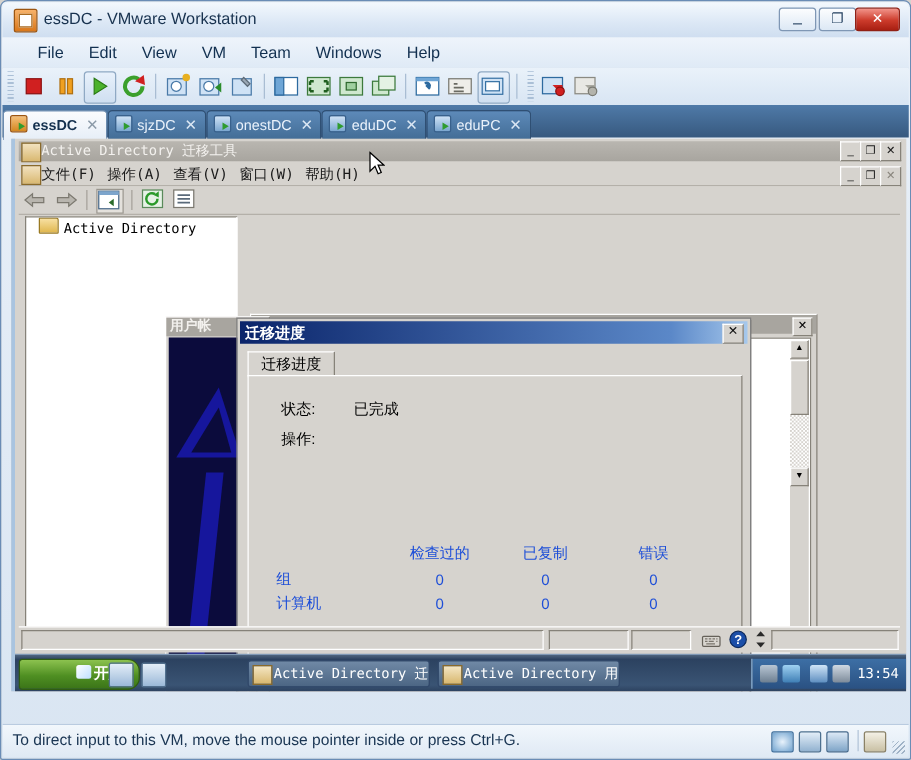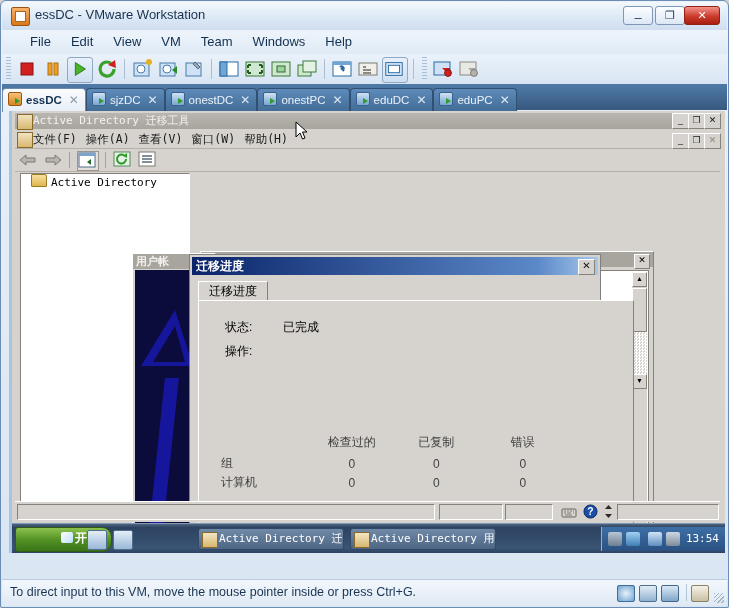--- a/index.html
+++ b/index.html
@@ -231,31 +231,31 @@
     font-size:10px;font-weight:bold;text-align:center;line-height:12px;color:#111;
   }
   #dlg-tabstrip{position:absolute;left:6px;top:24px;width:392px;height:20px;}
   #dlg-tab{
     position:absolute;left:0;top:0;height:20px;padding:0 10px;
     background:#d6d3ce;border:1px solid #868279;border-bottom:none;
     border-top-color:#fff;border-left-color:#fff;
     font-size:12px;line-height:19px;color:#000;
   }
   #dlg-page{
-    position:absolute;left:6px;top:43px;width:436px;height:274px;
+    position:absolute;left:6px;top:43px;width:396px;height:274px;
     background:#d6d3ce;border:1px solid #fff;border-right-color:#868279;border-bottom-color:#868279;
     box-sizing:border-box;
   }
   .fld-label{position:absolute;font-size:12px;color:#000;white-space:nowrap;}
   #lbl-status{left:26px;top:18px;}
   #val-status{left:84px;top:18px;}
   #lbl-oper{left:26px;top:42px;}
   #val-oper{left:84px;top:42px;}
   
-  #stats{position:absolute;left:14px;top:132px;width:364px;font-size:12px;color:#404040;
+  #stats{position:absolute;left:14px;top:132px;width:364px;font-size:12px;color:#1d4ed8;
     border-collapse:collapse;}
   #stats th{font-weight:normal;padding:1px 0 3px 0;}
   #stats td{padding:1px 0;}
   #stats .c-name{text-align:left;width:90px;padding-left:8px;}
   #stats .c-ex{text-align:center;width:86px;}
   #stats .c-cp{text-align:center;width:86px;}
   #stats .c-er{text-align:center;width:90px;padding-right:10px;}
   
   #guest-taskbar{
     position:absolute;left:0;top:412px;width:713px;height:30px;
@@ -464,23 +464,20 @@
 
   <div id="tabstrip">
     <div class="vmtab active">
       <span class="tico"></span><span>essDC</span><span class="tclose">✕</span>
     </div>
     <div class="vmtab">
       <span class="tico"></span><span>sjzDC</span><span class="tclose">✕</span>
     </div>
     <div class="vmtab">
       <span class="tico"></span><span>onestDC</span><span class="tclose">✕</span>
-    </div>
-    <div class="vmtab">
-      <span class="tico"></span><span>onestPC</span><span class="tclose">✕</span>
     </div>
     <div class="vmtab">
       <span class="tico"></span><span>eduDC</span><span class="tclose">✕</span>
     </div>
     <div class="vmtab">
       <span class="tico"></span><span>eduPC</span><span class="tclose">✕</span>
     </div>
   </div>
 
   <div id="vm-screen">

